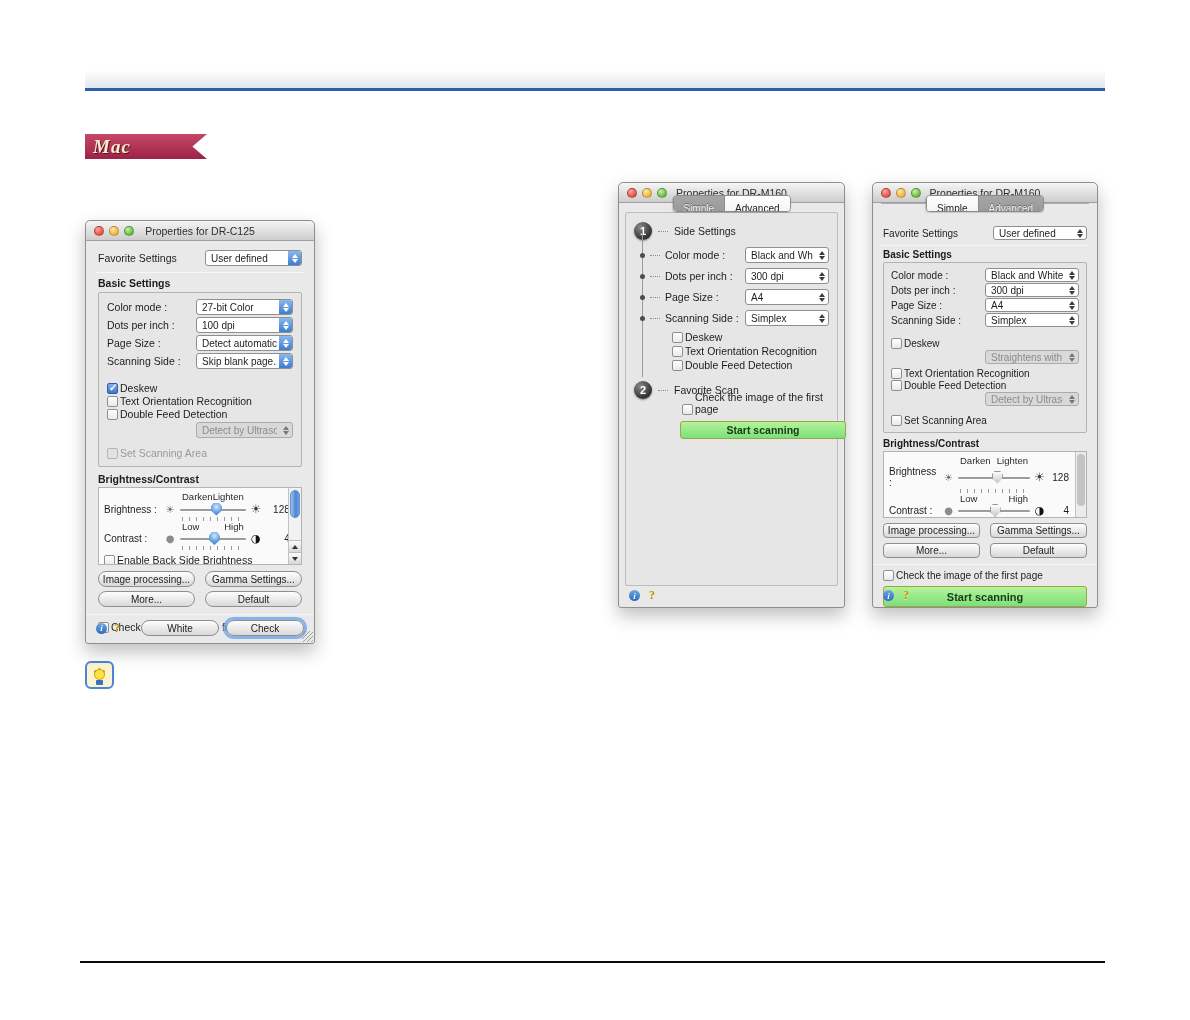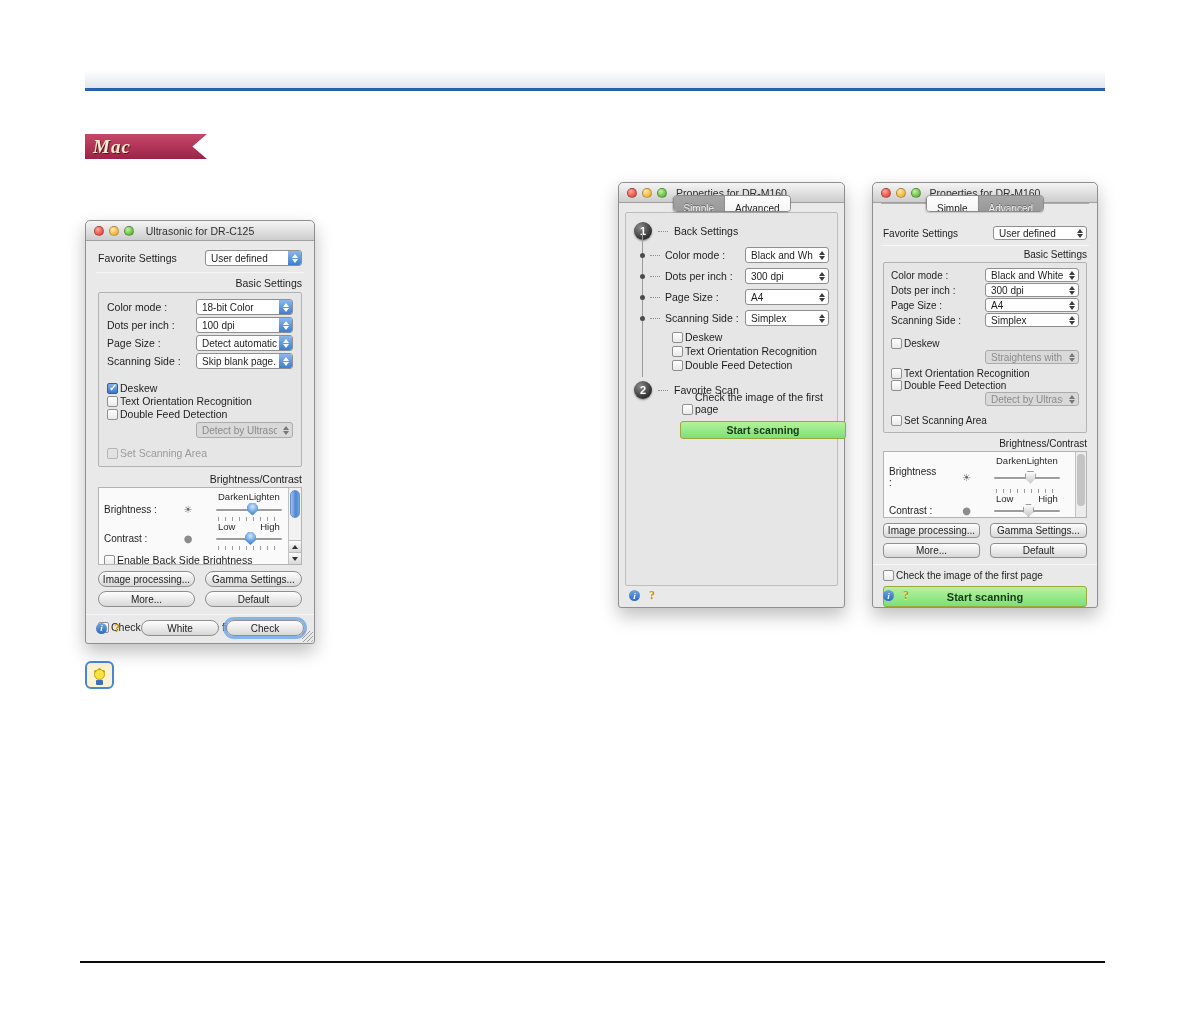--- a/index.html
+++ b/index.html
@@ -28,21 +28,21 @@
     border-radius:5px 5px 0 0; position:relative; display:flex; align-items:center; justify-content:center; }
   .title { font-size:10.5px; color:#2e2e2e; }
   .lights { position:absolute; left:8px; top:0; height:100%; display:flex; align-items:center; gap:5px; }
   .light { width:10px; height:10px; border-radius:50%; border:1px solid rgba(0,0,0,.25); }
   .light.red { background:radial-gradient(circle at 35% 30%, #ffa79e, #ee6055 55%, #cf3d33); }
   .light.yellow { background:radial-gradient(circle at 35% 30%, #ffe9ad, #f5bf4f 55%, #dd9f2e); }
   .light.green { background:radial-gradient(circle at 35% 30%, #c7f0a9, #76c94f 55%, #4f9f33); }
 
   .row { display:flex; align-items:center; }
   .sep { height:1px; background:#c2c2c2; border-bottom:1px solid #f6f6f6; }
-  .sect { font-weight:normal; color:#1c1c1c;text-align:right; }
+  .sect { font-weight:bold; color:#1c1c1c; }
 
   
   .dd { height:16px; background:#fff; border:1px solid #8f8f8f; border-radius:3px; display:flex; align-items:center;
     padding-left:5px; position:relative; font-size:10px; }
   .dd-val { flex:1; white-space:nowrap; overflow:hidden; }
   .dd-step { width:13px; height:100%; margin-left:2px; display:flex; flex-direction:column; align-items:center;
     justify-content:center; gap:1px; flex:none; }
   .dd-step.blue { background:linear-gradient(#8ab8ec,#3d7dd0); border-radius:0 2px 2px 0; }
   .dd-step i { display:block; width:0; height:0; border-left:3px solid transparent; border-right:3px solid transparent; }
   .dd-step.blue i.up { border-bottom:4px solid #fff; } .dd-step.blue i.dn { border-top:4px solid #fff; }
@@ -64,21 +64,21 @@
   
   .btn { border:1px solid #8f8f8f; background:linear-gradient(#fefefe,#d8d8d8); display:flex; align-items:center;
     justify-content:center; font-size:10px; color:#1d1d1d; }
   .btn.pill { border-radius:9px; height:16px; }
   .btn.sq { border-radius:4px; height:15px; }
   .btn.focus { box-shadow:0 0 0 3px rgba(110,165,235,.8); }
   .btn-green { background:linear-gradient(#b6f29a,#7ce07a); border:1px solid #9aa83e; border-radius:3px;
     display:flex; align-items:center; justify-content:center; font-weight:bold; color:#173a17; }
 
   
-  .sl-grid { display:grid; grid-template-columns:56px 16px 1fr 16px 24px; column-gap:20px; align-items:center; }
+  .sl-grid { display:grid; grid-template-columns:56px 16px 1fr 16px 24px; column-gap:2px; align-items:center; }
   .mm { grid-column:3; display:flex; justify-content:space-between; font-size:9.5px; color:#2a2a2a; padding:0 2px; }
   .track { position:relative; height:13px; }
   .track::before { content:""; position:absolute; left:0; right:0; top:6px; height:2px; background:#9c9c9c;
     border-radius:2px; box-shadow:0 1px 0 #fff; }
   .thumb { position:absolute; top:0; width:11px; height:13px;
     clip-path:polygon(50% 100%,0 62%,0 28%,28% 0,72% 0,100% 28%,100% 62%); }
   .thumb.blue { background:radial-gradient(circle at 50% 30%, #d4e8fb, #5b9ae0 55%, #3672c2); }
   .thumb.grayt { background:linear-gradient(#fdfdfd,#c9c9c9); border:1px solid #999; }
   .ticks { grid-column:3; height:4px; margin:1px 2px 0; background:repeating-linear-gradient(90deg,#9a9a9a 0 1px,transparent 1px 7px); }
   .sun { font-family:"DejaVu Sans",sans-serif; color:#3a3a3a; text-align:center; }
@@ -175,40 +175,40 @@
 </div>
 <div class="footer-line"></div>
 
 <div class="dialog" id="d1">
   <div class="titlebar">
     <div class="lights">
       <span class="light red"></span>
       <span class="light yellow"></span>
       <span class="light green"></span>
     </div>
-    <span class="title">Ultrasonic for DR-C125</span>
+    <span class="title">Properties for DR-C125</span>
   </div>
   <div class="content">
     <div class="row" style="height:18px;">
       <span>Favorite Settings</span>
       <div class="dd">
         <span class="dd-val">User defined</span>
         <span class="dd-step blue">
             <i class="up"></i>
             <i class="dn"></i>
           </span>
       </div>
     </div>
     <div class="sep" style="margin:5px -2px 4px;"></div>
     <div class="sect">Basic Settings</div>
     <div class="gbox d1-basic">
       <div class="row">
         <span>Color mode :</span>
         <div class="dd">
-          <span class="dd-val">18-bit Color</span>
+          <span class="dd-val">27-bit Color</span>
           <span class="dd-step blue">
               <i class="up"></i>
               <i class="dn"></i>
             </span>
         </div>
       </div>
       <div class="row">
         <span>Dots per inch :</span>
         <div class="dd">
           <span class="dd-val">100 dpi</span>
@@ -356,21 +356,21 @@
   </div>
   <div class="tabs">
     <div class="tab sel">Simple Mode</div>
     <div class="tab">Advanced Mode</div>
   </div>
   <div class="panel">
     <div class="vline" style="top:18px; height:146px;"></div>
     <div class="step-row">
       <span class="stepc">1</span>
       <span class="sdots"></span>
-      <span class="step-label">Back Settings</span>
+      <span class="step-label">Side Settings</span>
     </div>
     <div class="brow" style="margin-top:4px;">
       <span class="bullet"></span>
       <span class="sdots"></span>
       <span>Color mode :</span>
       <div class="dd">
         <span class="dd-val">Black and White</span>
         <span class="dd-step gray">
             <i class="up"></i>
             <i class="dn"></i>

